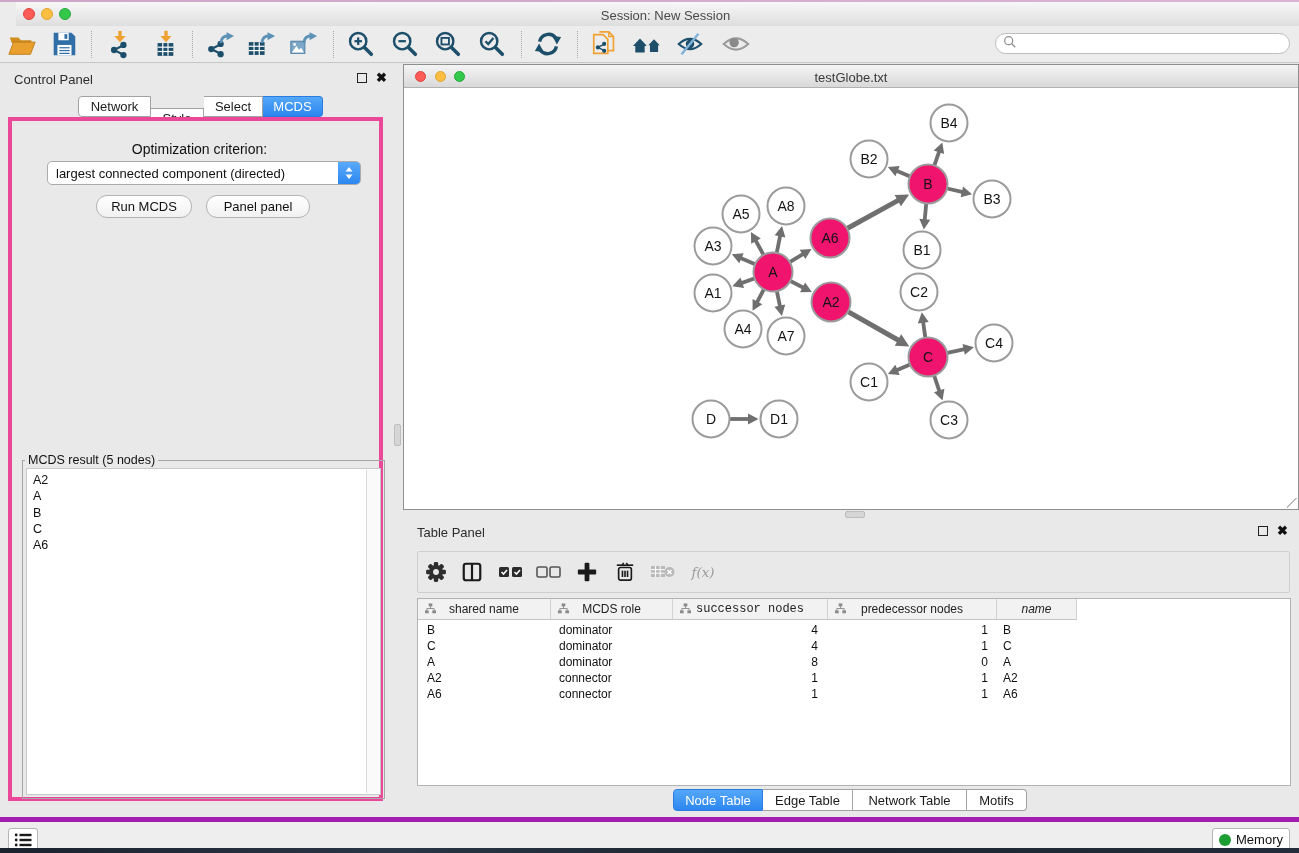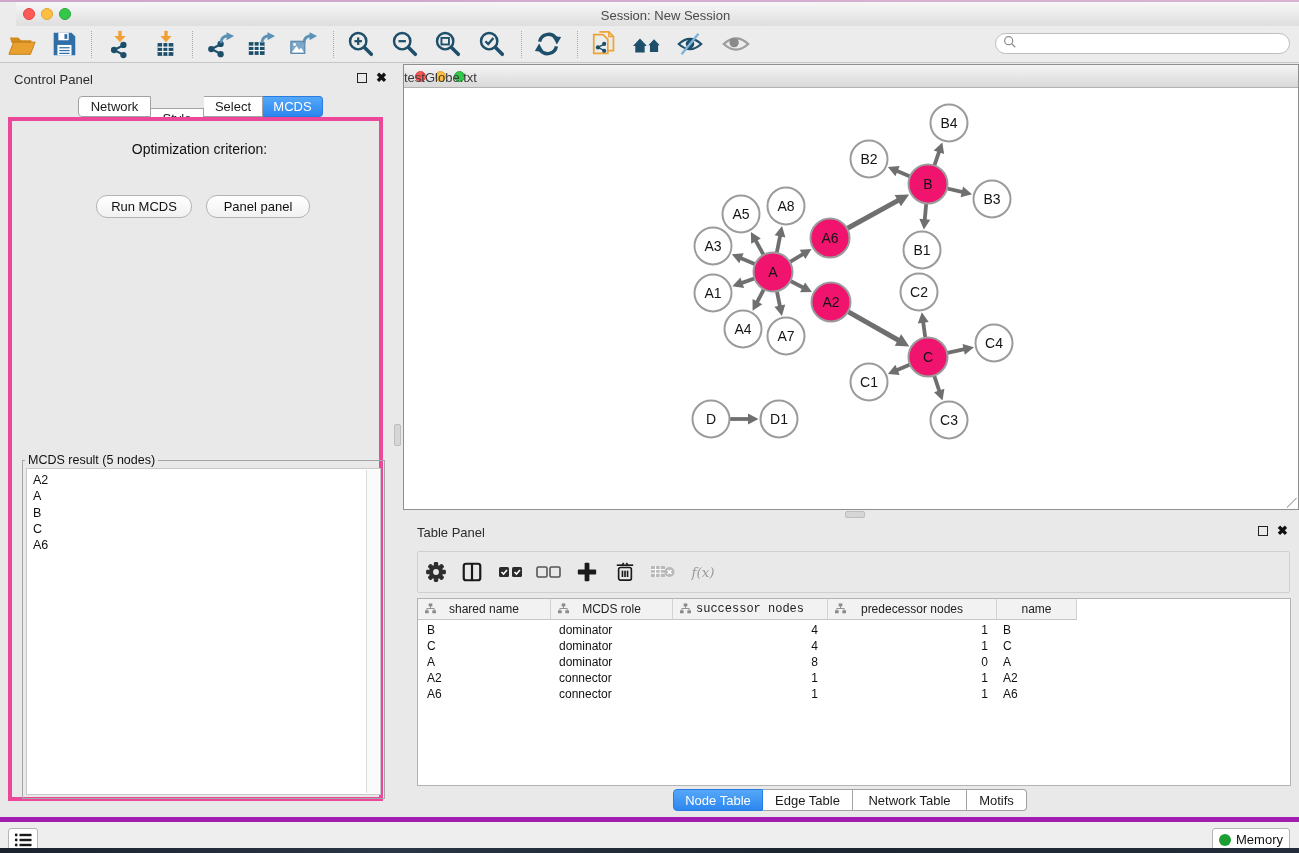--- a/index.html
+++ b/index.html
@@ -38,21 +38,21 @@
 .btn{position:absolute;height:23px;background:linear-gradient(#ffffff,#f1f1f1);border:1px solid #b4b4b4;border-radius:11px;font-size:13px;color:#111;display:flex;align-items:center;justify-content:center}
 fieldset.mcds{position:absolute;left:10px;top:332px;width:363px;height:346px;border:1px solid #a6a6a6}
 fieldset.mcds legend{font-size:12.5px;color:#111;padding:0 3px;margin-left:2px}
 .mcds-box{position:absolute;left:3px;right:3px;top:1px;bottom:3px;background:#fff;border:1px solid #c9c9c9;padding-top:3px}
 .mcds-track{position:absolute;top:1px;bottom:1px;right:1px;width:13px;background:#fafafa;border-left:1px solid #dcdcdc}
 .mcds-item{font-size:12.5px;line-height:16.3px;padding-left:6px;color:#111}
 
 .right{position:absolute;left:391px;top:63px;width:908px;height:754px;background:#e9e9e9}
 .netwin{position:absolute;left:12px;top:1px;width:896px;height:446px;border:1px solid #8f8f8f;background:#fff}
 .netwin-tb{position:absolute;left:0;top:0;width:100%;height:23px;background:linear-gradient(#f4f4f4,#d9d9d9);border-bottom:1px solid #b2b2b2}
-.netwin-title{position:absolute;width:100%;top:5px;font-size:13px;color:#3a3a3a}
+.netwin-title{position:absolute;width:100%;top:5px;text-align:center;font-size:13px;color:#3a3a3a}
 .net-canvas{position:absolute;left:1px;top:23px;width:894px;height:421px}
 .grip{position:absolute;right:1px;bottom:1px;width:10px;height:10px;background:linear-gradient(135deg,transparent 45%,#bbb 45%,#bbb 55%,transparent 55%)}
 
 .tp{position:absolute;left:0px;top:457px;width:908px;height:297px;background:#e9e9e9}
 .tp-head{position:absolute;left:26px;top:5px;font-size:13px;color:#2c2c2c}
 .tp-toolbar{position:absolute;left:26px;top:31px;width:873px;height:42px;border:1px solid #cfcfcf;border-radius:2px}
 .tpi{position:absolute;top:5px;width:30px;height:30px;display:flex;align-items:center;justify-content:center}
 .tbl{position:absolute;left:26px;top:78px;width:874px;height:188px;background:#fff;border:1px solid #b3b3b3;overflow:hidden}
 .tbl-header{display:flex;height:21px}
 .th{display:flex;align-items:center;justify-content:center;background:#f2f2f2;border-right:1px solid #d2d2d2;border-bottom:1px solid #c6c6c6;font-size:12px;color:#222;position:relative}
@@ -275,20 +275,29 @@
     <span class="win-sq" style="left:357px;top:10px"></span>
     <span class="win-x" style="left:376px;top:9px">✖</span>
     <div class="seg" id="cp-tabs" style="left:78px;top:33px">
         <span style="width: 73px; height: 21px;">Network</span>
         <span style="width: 53px; height: 21px; margin-top: 12px;">Style</span>
         <span style="width: 59px; height: 21px;">Select</span>
         <span class="active" style="width: 60px; height: 21px;">MCDS</span>
       </div>
     <div class="cp-panel">
       <div class="opt-label">Optimization criterion:</div>
+      <div class="dd">
+        <span class="txt">largest connected component (directed)</span>
+        <span class="cap">
+          <svg width="10" height="14" viewBox="0 0 10 14">
+              <path d="M5 1 L8.5 5.5 H1.5 Z" fill="#fff"></path>
+              <path d="M5 13 L1.5 8.5 H8.5 Z" fill="#fff"></path>
+            </svg>
+        </span>
+      </div>
       <div class="btn" style="left:84px;top:74px;width:96px">Run MCDS</div>
       <div class="btn" style="left:194px;top:74px;width:104px">Panel panel</div>
       <fieldset class="mcds">
         <legend>MCDS result (5 nodes)</legend>
         <div class="mcds-box">
           <div id="mcds-list">
               <div class="mcds-item">A2</div>
               <div class="mcds-item">A</div>
               <div class="mcds-item">B</div>
               <div class="mcds-item">C</div>
@@ -579,21 +588,21 @@
                   </g>
                   <g stroke="#8a8a8a" stroke-width="1">
                     <line x1="6" y1="3.5" x2="6" y2="6"></line>
                     <line x1="2" y1="8" x2="2" y2="6"></line>
                     <line x1="10" y1="8" x2="10" y2="6"></line>
                     <line x1="2" y1="6" x2="10" y2="6"></line>
                   </g>
                 </svg></span>
               <span>predecessor nodes</span>
             </div>
-            <div class="th" style="width: 80px;">
+            <div class="th" style="width: 80px; font-style: italic;">
               <span>name</span>
             </div>
           </div>
         <div id="tbl-body">
             <div class="tr">
               <div class="td" style="width: 133px; text-align: left; padding-left: 9px; padding-right: 0px;">B</div>
               <div class="td" style="width: 122px; text-align: left; padding-left: 8px; padding-right: 0px;">dominator</div>
               <div class="td" style="width: 155px; text-align: right; padding-left: 0px; padding-right: 10px;">4</div>
               <div class="td" style="width: 169px; text-align: right; padding-left: 0px; padding-right: 9px;">1</div>
               <div class="td" style="width: 80px; text-align: left; padding-left: 6px; padding-right: 0px;">B</div>

